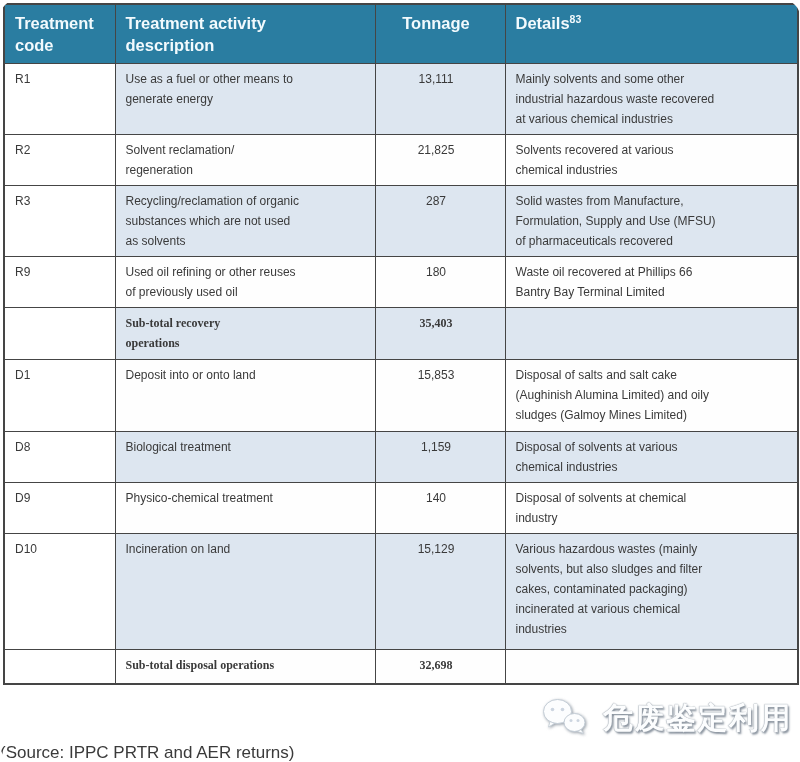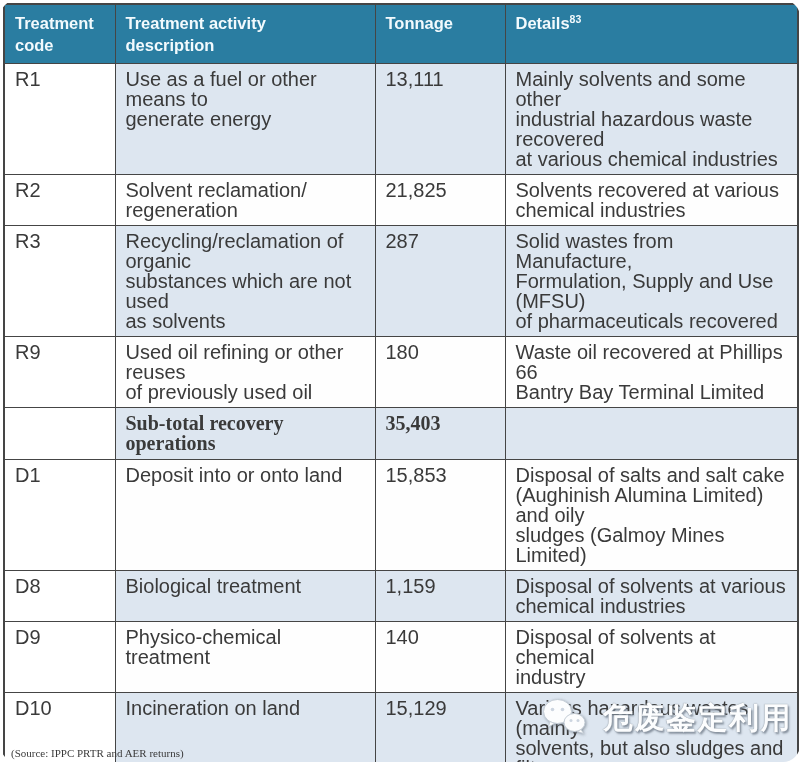--- a/index.html
+++ b/index.html
@@ -21,46 +21,46 @@
 
   table.tx{
     position:absolute;top:3px;left:3px;width:794px;
     border-collapse:collapse;table-layout:fixed;
     border:2px solid var(--border);
   }
   .tx th,.tx td{
     border:1px solid var(--border);
     vertical-align:top;
     padding:5px 10px 5px 10px;
-    font-size:20px;line-height:20px;
+    font-size:12px;line-height:20px;
     color:var(--text);
     white-space:pre-line;
     overflow:hidden;
   }
   .tx thead th{
     background:var(--header-bg);
     color:var(--header-text);
     text-align:left;font-weight:bold;
     font-size:16.5px;line-height:22px;
     padding:7px 10px;
   }
-  .tx th.num,.tx td.num{text-align:left;padding-right:18px;}
+  .tx th.num,.tx td.num{text-align:center;padding-right:18px;}
   .tx sup{font-size:10.5px;line-height:0;}
 
   tr.shaded td{background:var(--row-shaded);}
   tr.plain td{background:var(--row-plain);}
   tr.shaded td.code-cell, tr.plain td.code-cell{background:#ffffff;}
   tr.bold td{font-weight:bold;font-family:Liberation Serif, serif;}
   tr.total-row td{font-weight:bold;font-size:16.5px;}
   tr.total-row td.label-cell{background:#ffffff;white-space:pre-line;}
   tr.total-row td.num, tr.total-row td.det{background:var(--row-shaded);}
 
   .source{
-    position:absolute;left:11px;top:745px;
-    font-size:11px;line-height:16px;color:var(--text);font-family:Liberation Serif, serif;
+    position:absolute;left:0;top:745px;
+    font-size:17px;line-height:16px;color:var(--text);
   }
 
   .watermark{
     position:absolute;top:697px;right:8px;
     display:flex;align-items:flex-end;gap:16px;
     pointer-events:none;
   }
   .watermark svg{filter:drop-shadow(1px 1.5px 1.5px rgba(115,126,138,0.75));}
   .watermark-text{
     font-size:30px;font-weight:600;letter-spacing:1.5px;

